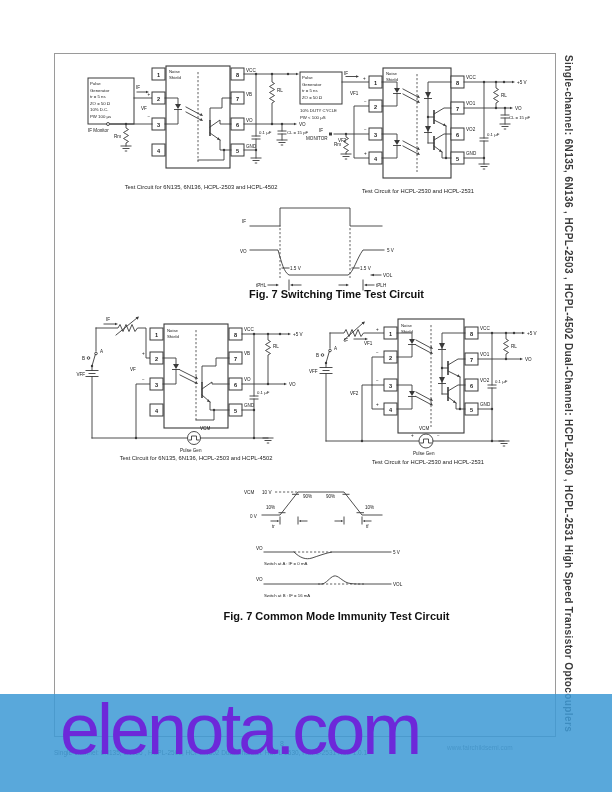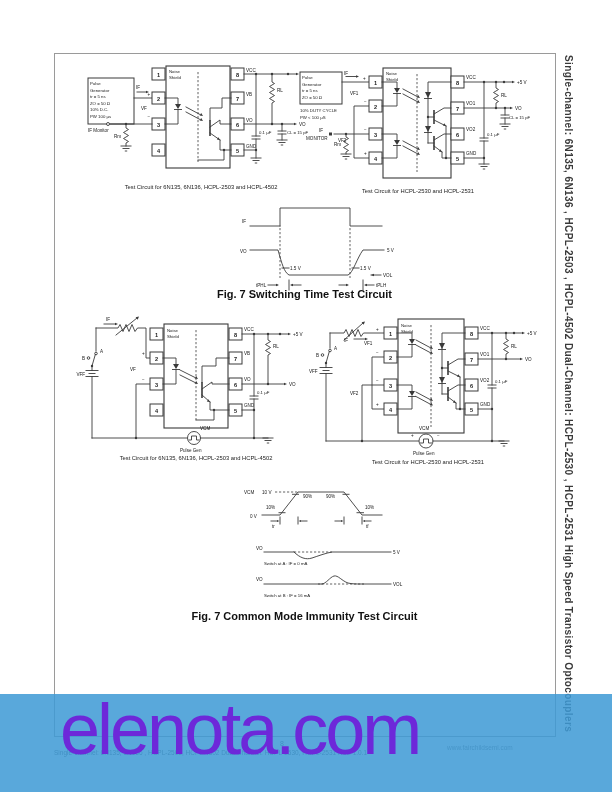--- a/index.html
+++ b/index.html
@@ -2,21 +2,21 @@
 <html><head>
 <meta charset="utf-8">
 <style>
   html,body{margin:0;padding:0;background:#fff;}
   #page{position:relative;width:612px;height:792px;background:#fff;overflow:hidden;
         font-family:"Liberation Sans",sans-serif;}
   #frame{position:absolute;left:54px;top:53px;width:500px;height:682px;
          border:1px solid #9a9a9a;z-index:0;}
   .abs{position:absolute;}
   .cap{font-size:5.8px;color:#222;text-align:center;z-index:1;}
-  .figtitle{font-size:11px;font-weight:bold;color:#111;text-align:center;z-index:1;}
+  .figtitle{font-size:11px;font-weight:bold;color:#111;text-align:center;z-index:1;margin-left:32px;}
   #sidebar{position:absolute;left:563px;top:55px;height:680px;z-index:1;
            writing-mode:vertical-rl;font-size:10px;font-weight:bold;color:#3a3a3a;
            letter-spacing:0.4px;white-space:nowrap;}
   #footer-line{position:absolute;left:54px;top:749px;font-size:6.5px;color:#555;z-index:1;white-space:nowrap;}
   #page-number{position:absolute;left:280px;top:740px;font-size:7px;color:#555;z-index:1;}
   #website{position:absolute;left:447px;top:744px;font-size:6.5px;color:#777;z-index:1;}
   #overlay{position:absolute;left:0;top:694px;width:612px;height:98px;
            background:rgba(62,154,213,0.86);z-index:5;}
   #watermark{position:absolute;left:60px;top:693px;font-size:72px;line-height:1;
              color:#6d28d9;letter-spacing:-3px;z-index:6;white-space:nowrap;}

